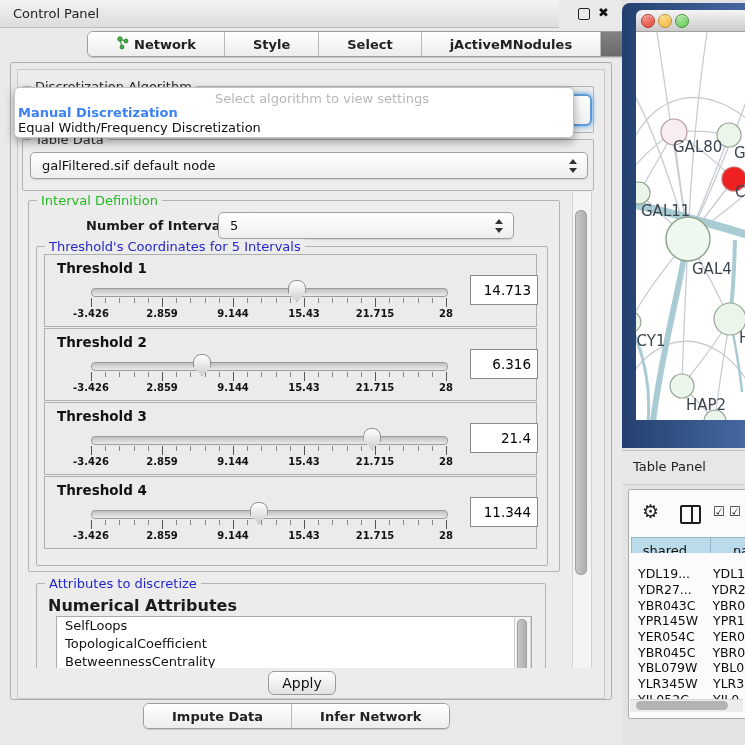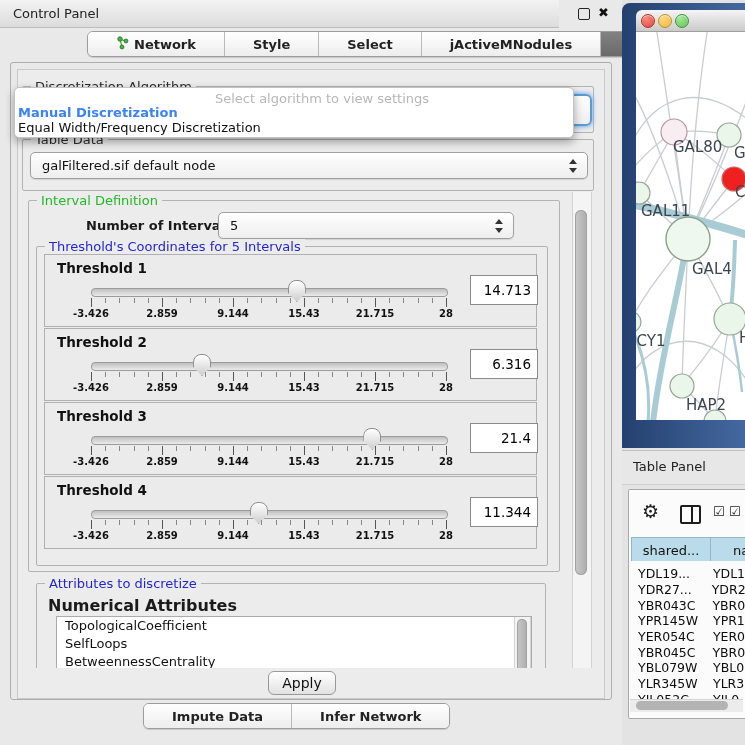--- a/index.html
+++ b/index.html
@@ -251,22 +251,22 @@
       </div>
     <div class="vbox">11.344</div>
   </div>
 
   <div class="a" style="left:20px;top:575px;width:552px;height:93px;overflow:hidden;">
     <div class="a group" style="left:16px;top:8px;width:508px;height:120px;">
       <div class="gtitle blue">Attributes to discretize</div>
     </div>
     <div class="a" style="left:28px;top:21px;font-size:16px;font-weight:bold;">Numerical Attributes</div>
     <div class="a listbox" style="left:36px;top:41px;width:474px;height:60px;">
+        <div class="litem">SelfLoops</div>
         <div class="litem">TopologicalCoefficient</div>
-        <div class="litem">SelfLoops</div>
         <div class="litem">BetweennessCentrality</div>
       </div>
     <div class="a vtrack" style="left:494px;top:42px;width:15px;height:58px;">
       <div class="vthumb" style="top:2px;height:52px;width:10px;"></div>
     </div>
   </div>
 
   <div class="a btn" style="left:268px;top:671px;width:66px;height:22px;">
     <span>Apply</span>
   </div>
@@ -351,21 +351,21 @@
 
 <div class="a tp-header"></div>
 <div class="a tp-title">Table Panel</div>
 
 <div class="a tp-body">
   <div class="a gear" style="left:13px;top:12px;">⚙</div>
   <div class="a colico" style="left:51px;top:15px;"></div>
   <div class="a chk" style="left:84px;top:14px;">☑</div>
   <div class="a chk" style="left:100px;top:14px;">☑</div>
 
-  <div class="a" style="left:2px;top:47px;width:114px;height:24px;overflow:hidden;">
+  <div class="a" style="left:2px;top:47px;width:114px;height:16px;overflow:hidden;">
     <div class="hdrcell" style="left:0px;width:78px;text-align:center;">shared...</div>
     <div class="hdrcell" style="left:79px;width:100px;padding-left:22px;">na</div>
   </div>
 
   <div class="a" style="left:2px;top:76px;width:114px;height:133px;overflow:hidden;">
       <div class="trow">
         <div class="tc1">YDL19...</div>
         <div class="tc2">YDL1</div>
       </div>
       <div class="trow">

